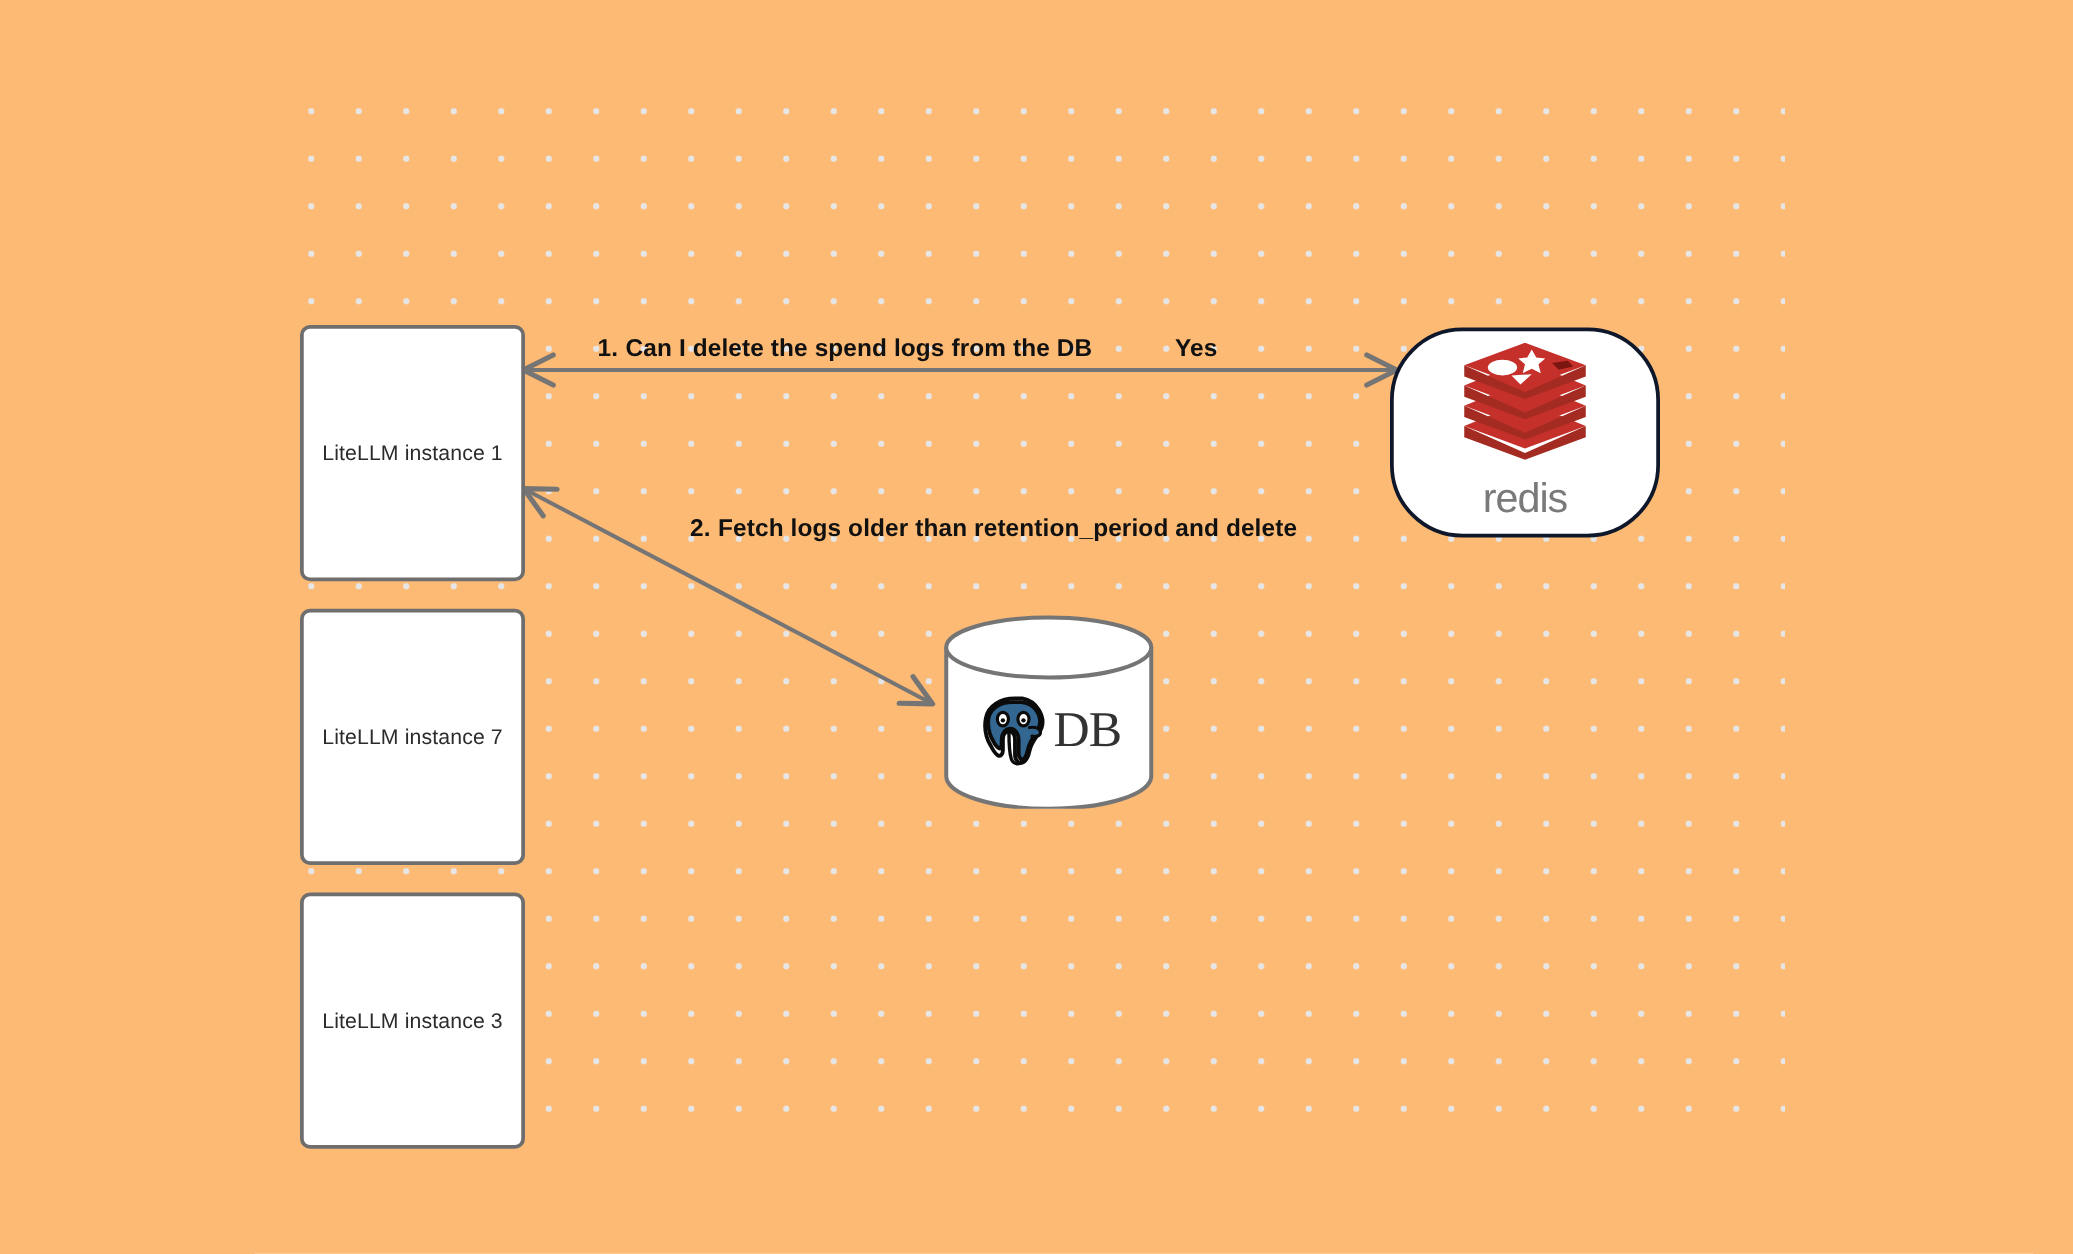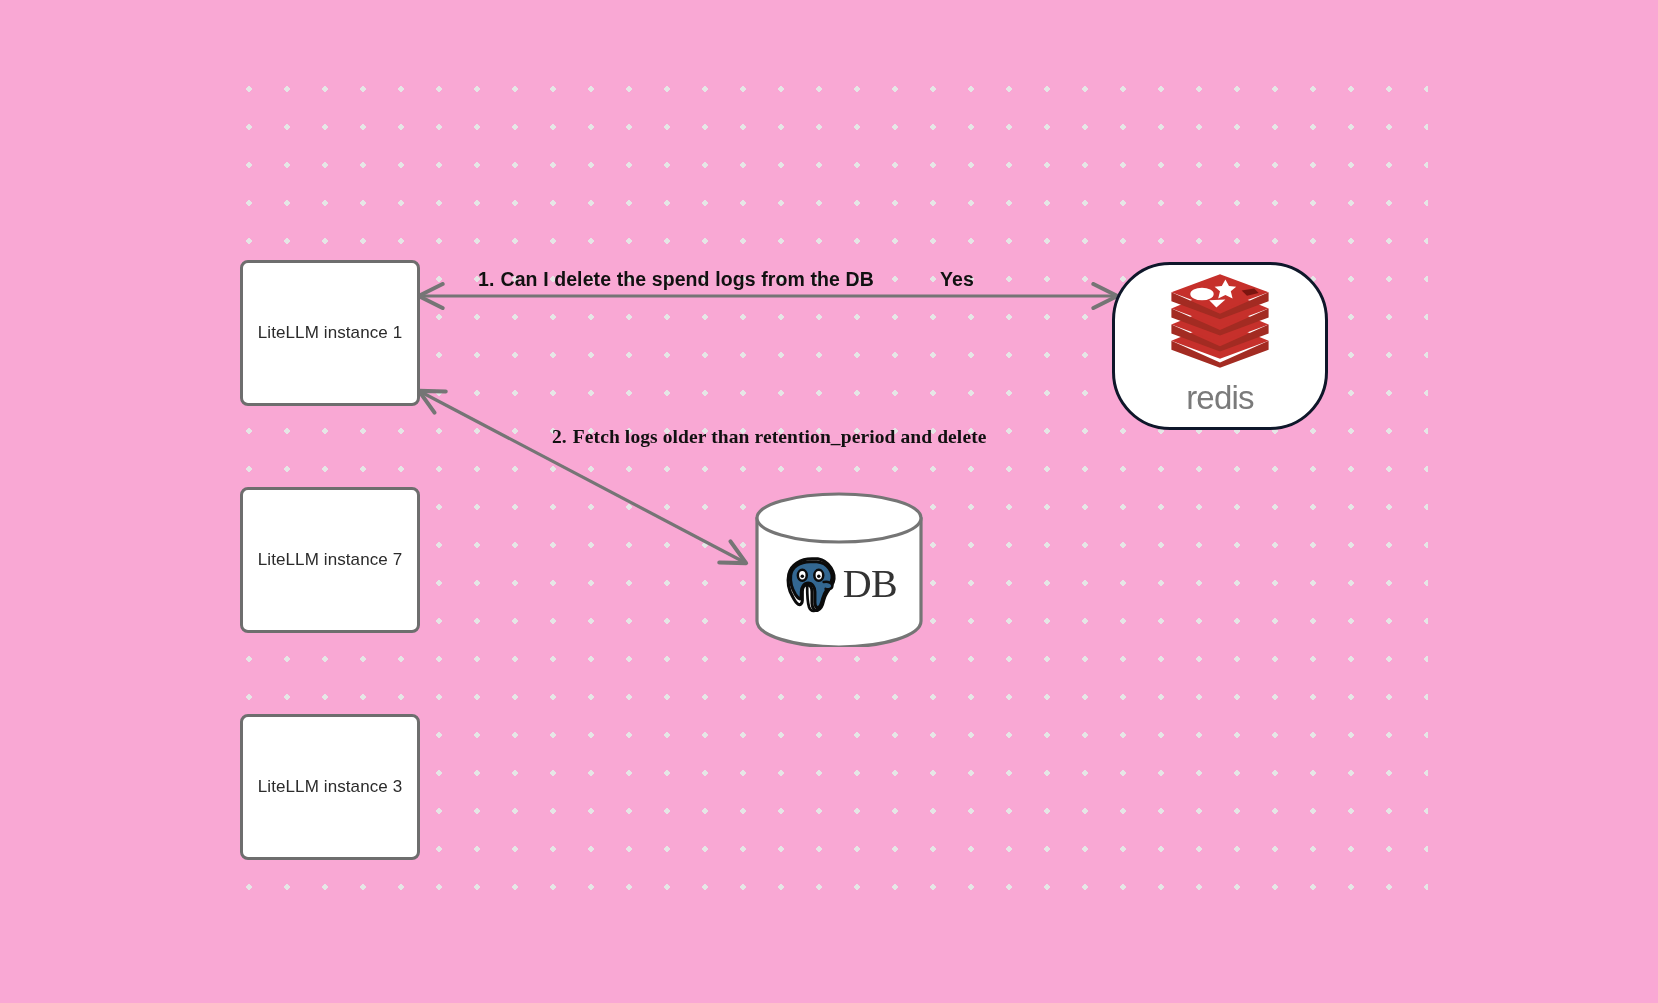--- a/index.html
+++ b/index.html
@@ -12,21 +12,21 @@
     height: 1003px;
     overflow: hidden;
     font-family: "Liberation Sans", sans-serif;
     position: relative;
   }
 
   
   #canvas {
     position: absolute;
     inset: 0;
-    background: #f9a8d4;
+    background: #fdba74;
   }
   #dotgrid {
     position: absolute;
     left: 224px;
     top: 62px;
     width: 1204px;
     height: 828px;
     background-image: radial-gradient(#e6e6e6 2.6px, transparent 2.7px);
     background-size: 38px 38px;
     background-position: 6px 8px;
@@ -51,21 +51,21 @@
     background: #ffffff;
     display: flex;
     align-items: center;
     justify-content: center;
   }
 
   .instance-box {
     border: 3px solid #6e6e6e;
     border-radius: 8px;
     width: 180px;
-    height: 146px;
+    height: 205px;
   }
   .instance-label {
     font-size: 17px;
     color: #2b2b2b;
     font-family: "Liberation Sans", sans-serif;
     letter-spacing: 0.1px;
     text-align: center;
     white-space: nowrap;
   }
 
@@ -137,21 +137,21 @@
     position: absolute;
     font-family: "Liberation Sans", sans-serif;
     font-weight: bold;
     font-size: 19.5px;
     color: #111111;
     white-space: nowrap;
     letter-spacing: 0.1px;
   }
   #label-edge-1  { left: 478px; top: 268px; }
   #label-edge-yes{ left: 940px; top: 268px; }
-  #label-edge-2  { left: 552px; top: 426px; font-family: Liberation Serif, serif; }
+  #label-edge-2  { left: 552px; top: 412px; }
   .edge-label .num { margin-right: 6px; }
 </style>
 </head>
 <body>
 
 <div id="canvas">
 
   <div id="dotgrid"></div>
 
   <svg id="edges" viewBox="0 0 1658 1003" xmlns="http://www.w3.org/2000/svg">

